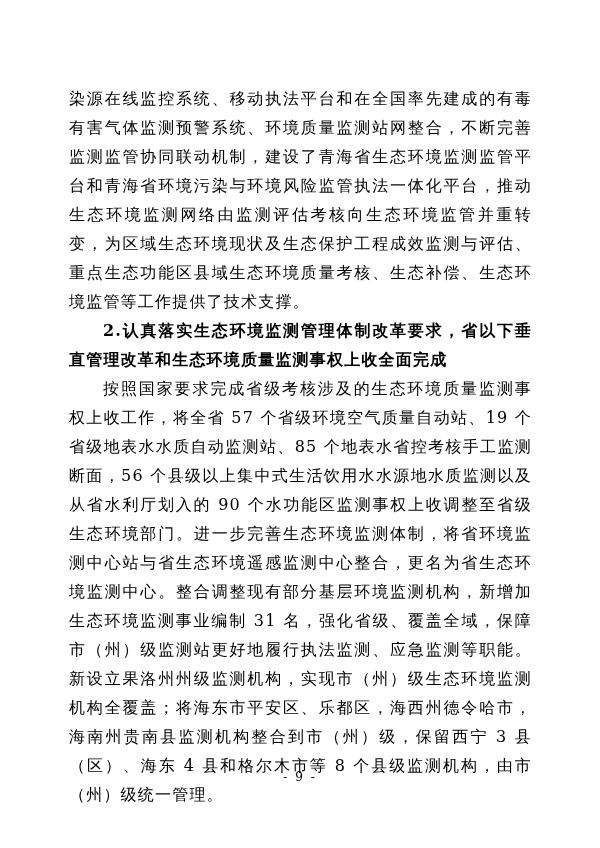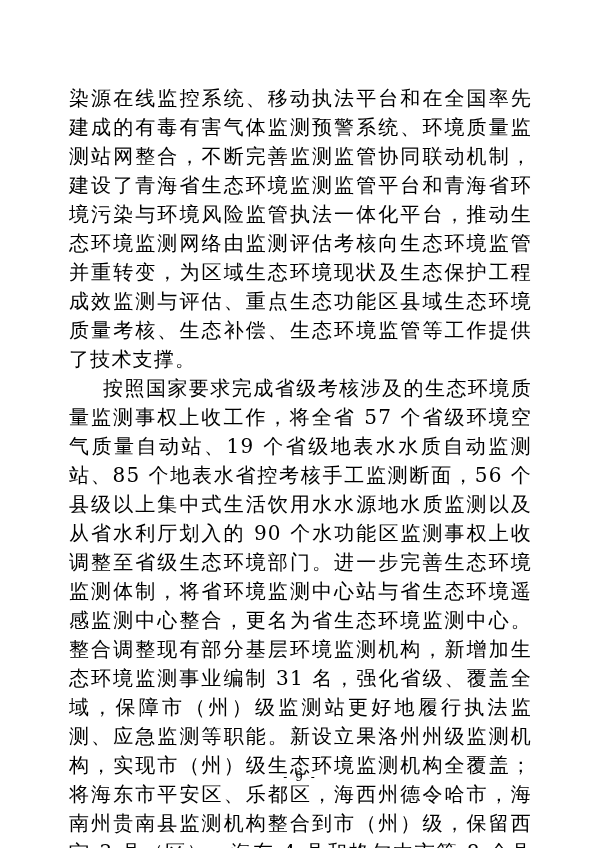--- a/index.html
+++ b/index.html
@@ -18,21 +18,21 @@
   }
   .text-block {
     position: absolute;
     top: 84px;
     left: 69px;
     width: 463px;
   }
   p.para {
     margin: 0;
     padding: 0;
-    font-size: 20px;
+    font-size: 16px;
     line-height: 29px;
     letter-spacing: 1.2px;
     text-align: justify;
     text-justify: inter-character;
     word-break: break-all;
   }
   p.para.indent {
     text-indent: 34px;
   }
   p.para.bold {
@@ -48,16 +48,17 @@
     letter-spacing: 2px;
     color: #000000;
   }
 </style>
 </head>
 <body>
 
 <div class="page">
   <div class="text-block">
       <p class="para">染源在线监控系统、移动执法平台和在全国率先建成的有毒有害气体监测预警系统、环境质量监测站网整合，不断完善监测监管协同联动机制，建设了青海省生态环境监测监管平台和青海省环境污染与环境风险监管执法一体化平台，推动生态环境监测网络由监测评估考核向生态环境监管并重转变，为区域生态环境现状及生态保护工程成效监测与评估、重点生态功能区县域生态环境质量考核、生态补偿、生态环境监管等工作提供了技术支撑。</p>
+      <p class="para indent bold">2.认真落实生态环境监测管理体制改革要求，省以下垂直管理改革和生态环境质量监测事权上收全面完成</p>
       <p class="para indent">按照国家要求完成省级考核涉及的生态环境质量监测事权上收工作，将全省 57 个省级环境空气质量自动站、19 个省级地表水水质自动监测站、85 个地表水省控考核手工监测断面，56 个县级以上集中式生活饮用水水源地水质监测以及从省水利厅划入的 90 个水功能区监测事权上收调整至省级生态环境部门。进一步完善生态环境监测体制，将省环境监测中心站与省生态环境遥感监测中心整合，更名为省生态环境监测中心。整合调整现有部分基层环境监测机构，新增加生态环境监测事业编制 31 名，强化省级、覆盖全域，保障市（州）级监测站更好地履行执法监测、应急监测等职能。新设立果洛州州级监测机构，实现市（州）级生态环境监测机构全覆盖；将海东市平安区、乐都区，海西州德令哈市，海南州贵南县监测机构整合到市（州）级，保留西宁 3 县（区）、海东 4 县和格尔木市等 8 个县级监测机构，由市（州）级统一管理。</p>
     </div>
   <div class="page-number">- 9 -</div>
 </div>
 
 </body></html>

